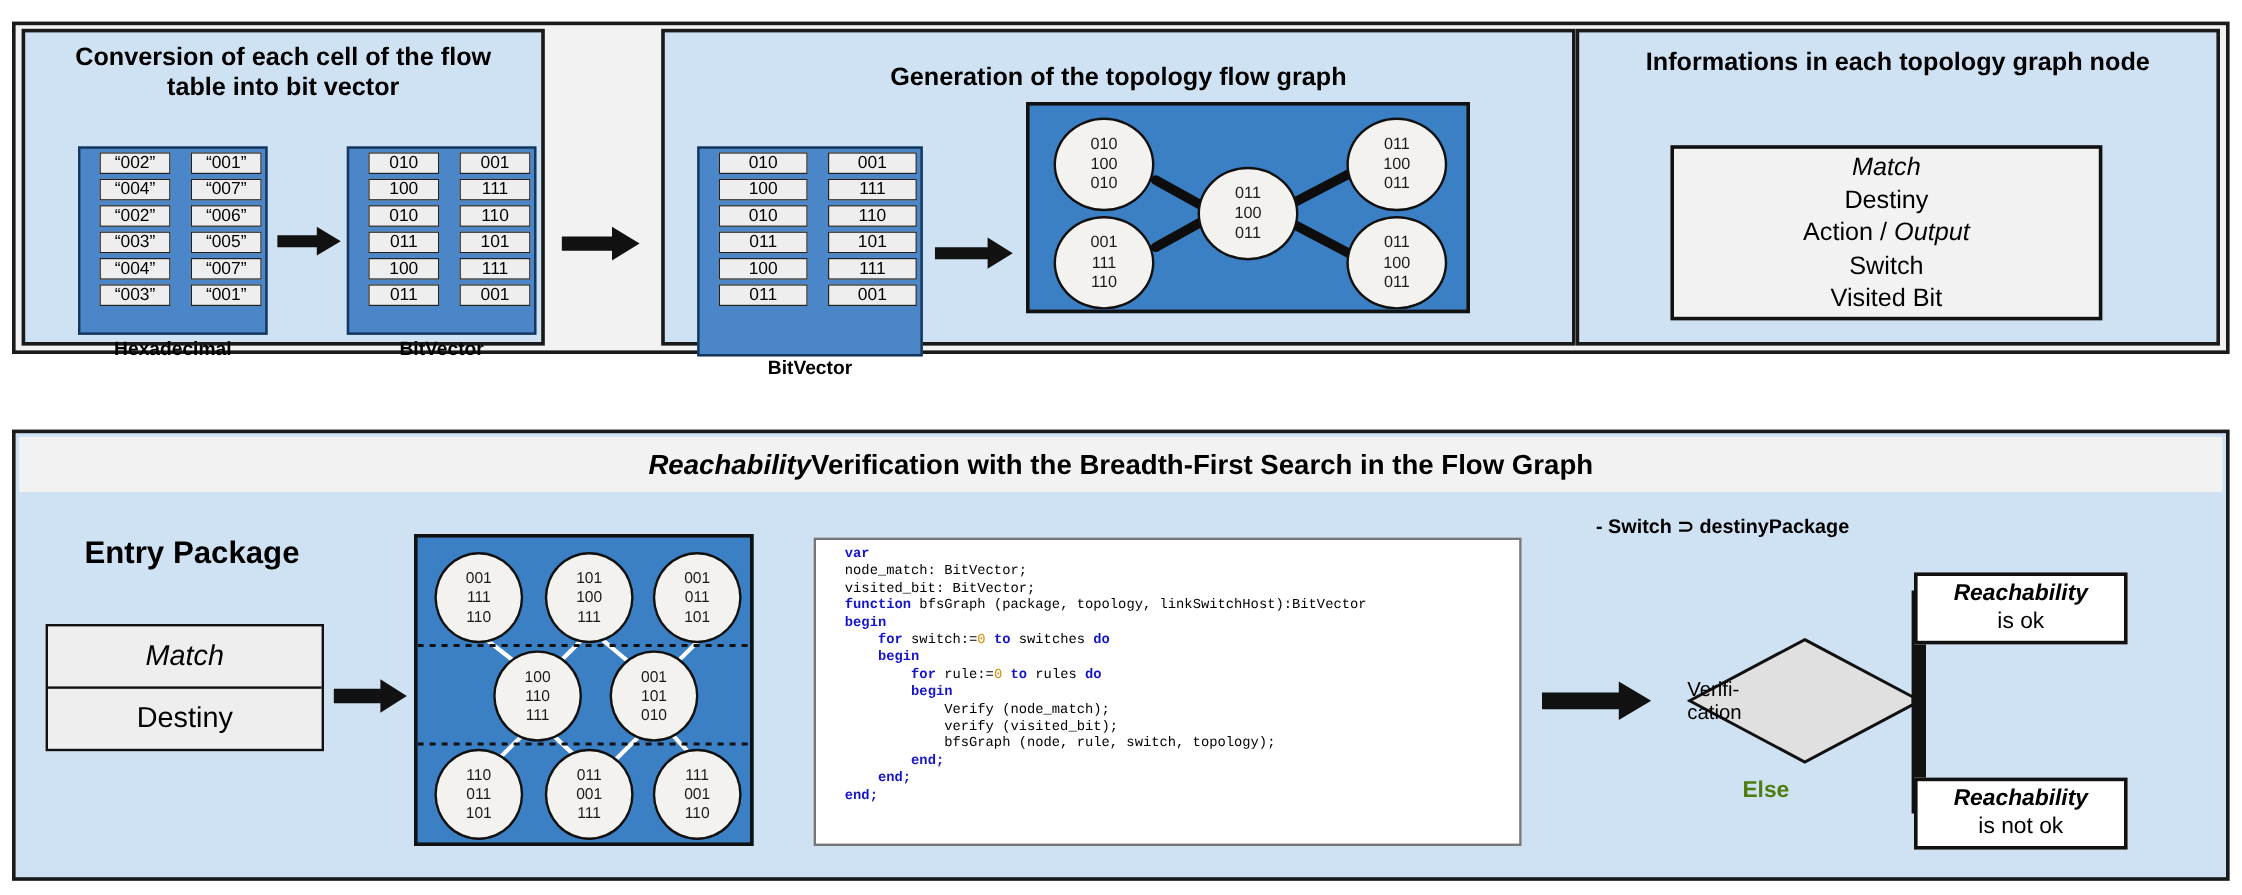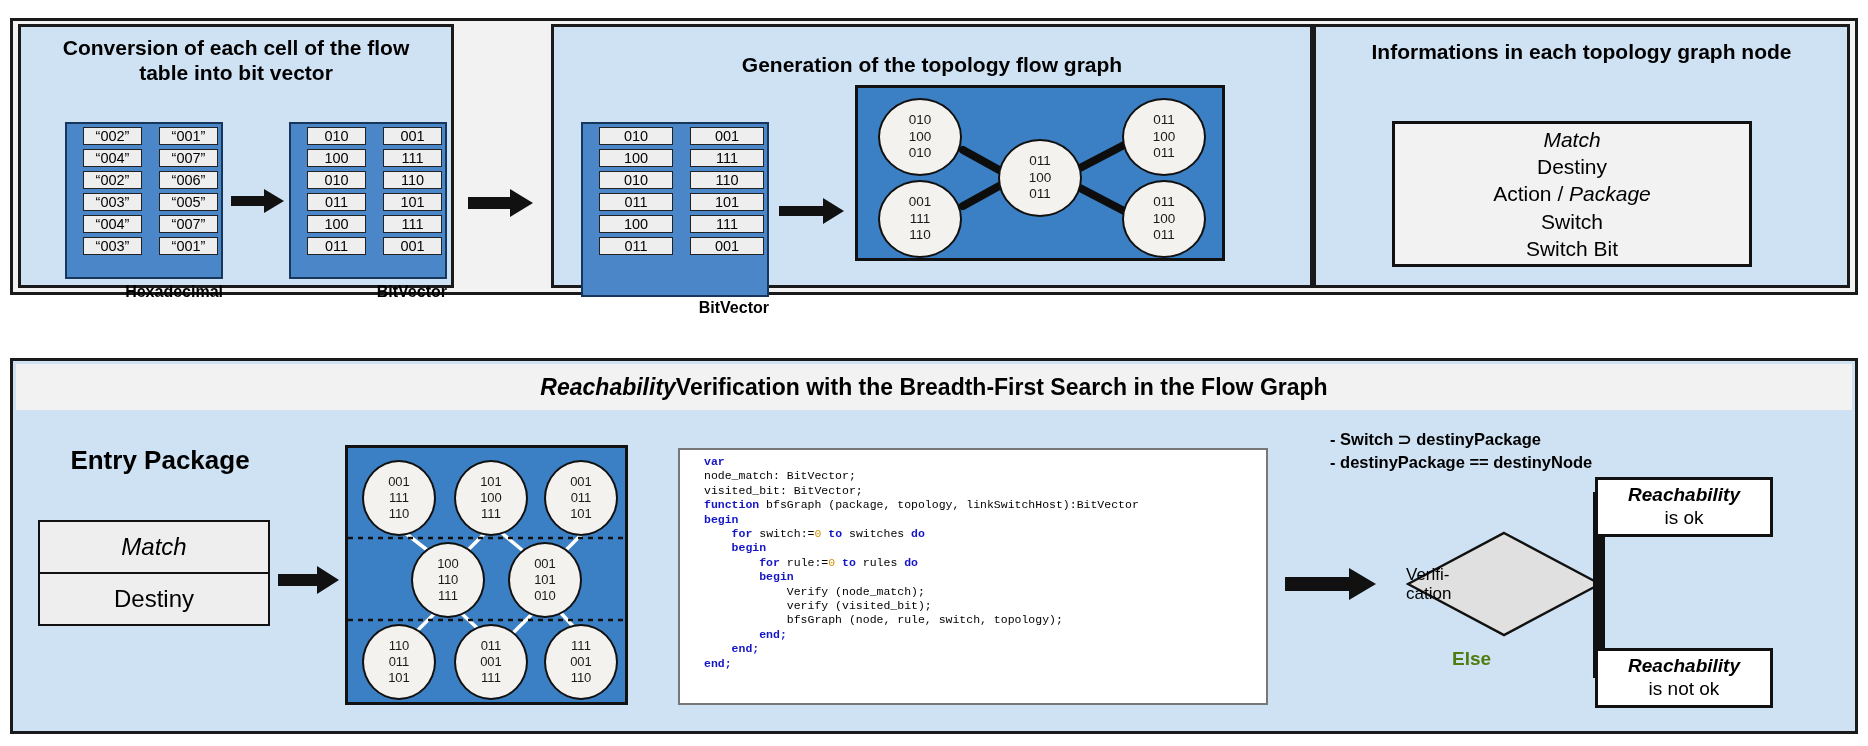--- a/index.html
+++ b/index.html
@@ -65,21 +65,21 @@
     box-sizing: border-box;
     display: flex;
     align-items: center;
     justify-content: center;
     font-family: "Liberation Sans", sans-serif;
     color: #000000;
     margin-left: 13px;
   }
   .table-caption {
     position: absolute;
-    text-align: right;
+    text-align: center;
     font-weight: bold;
     color: #000;
   }
 
   
   .arrow {
     position: absolute;
     display: block;
   }
 
@@ -343,24 +343,24 @@
     </div>
   </div>
 
   <div class="panel" style="left:1313px; top:24px; width:537px; height:264px;">
     <div class="panel-title" style="top:13px; font-size:21px; padding:0 30px;">Informations in each topology graph node</div>
 
     <div class="info-box" style="left:76px; top:94px; width:360px; height:146px;">
       <div class="info-line ital" style="font-size:21px;">Match</div>
       <div class="info-line" style="font-size:21px;">Destiny</div>
       <div class="info-line" style="font-size:21px;">
-        <span>Action / </span><span class="ital">Package</span>
+        <span>Action / </span><span class="ital">Output</span>
       </div>
       <div class="info-line" style="font-size:21px;">Switch</div>
-      <div class="info-line" style="font-size:21px;">Switch Bit</div>
+      <div class="info-line" style="font-size:21px;">Visited Bit</div>
     </div>
   </div>
 
   <div class="outer-frame" style="left:10px; top:358px; width:1848px; height:376px; background:#cfe2f3;"></div>
 
   <div class="band-title" style="left:16px; top:364px; width:1836px; height:46px; font-size:23px;">
     <span class="ital">Reachability</span>
       <span> Verification with the  Breadth-First Search in the Flow Graph</span>
   </div>
 
@@ -448,21 +448,20 @@
     <div class="code-line"><span>            Verify (node_match);</span></div>
     <div class="code-line"><span>            verify (visited_bit);</span></div>
     <div class="code-line"><span>            bfsGraph (node, rule, switch, topology);</span></div>
     <div class="code-line"><span>        </span><span class="kw">end;</span></div>
     <div class="code-line"><span>    </span><span class="kw">end;</span></div>
     <div class="code-line"><span class="kw">end;</span></div>
   </div>
 
   <div class="cond-list" style="left:1330px; top:428px; width:330px; font-size:16.5px;">
     <div class="cond-line">- Switch ⊃ destinyPackage</div>
-    <div class="cond-line">- destinyPackage == destinyNode</div>
   </div>
 
   <div class="arrow" style="left:1285px; top:568px; width:92px; height:32px;">
     <svg width="92" height="32" viewBox="0 0 92 32">
       <polygon points="0,9 64,9 64,0 91,16 64,32 64,23 0,23" fill="#111111"></polygon>
     </svg>
   </div>
 
   <div class="diamond-wrap" style="left:1406px; top:531px; width:196px; height:106px;">
     <svg width="196" height="106" viewBox="0 0 196 106">

